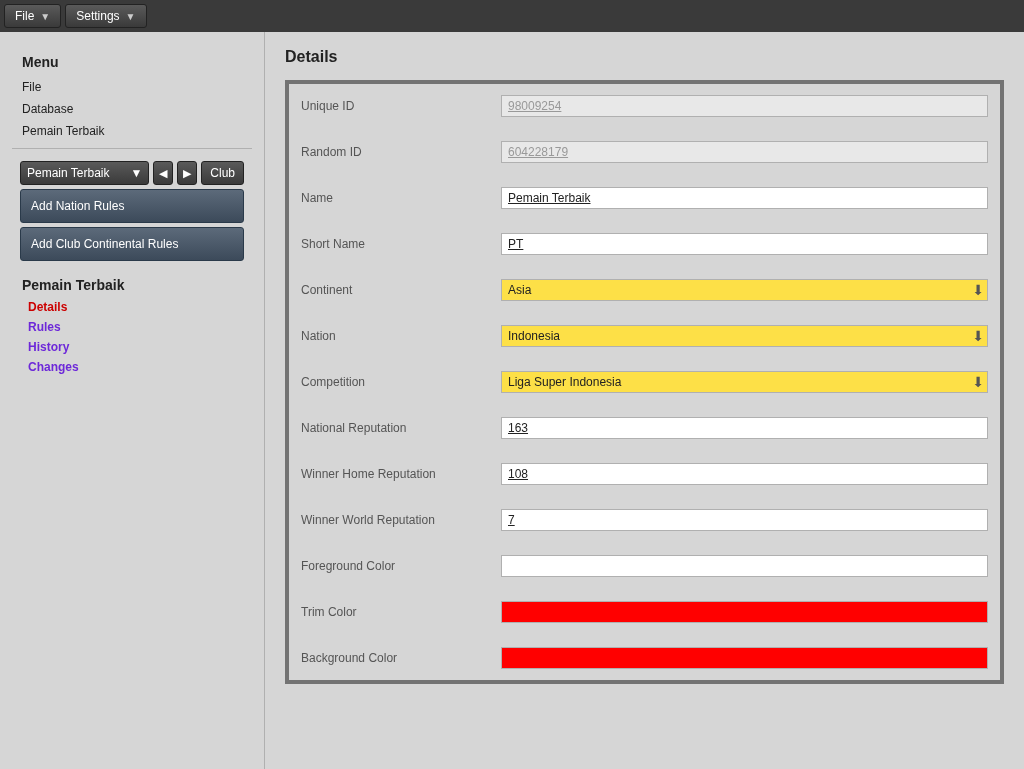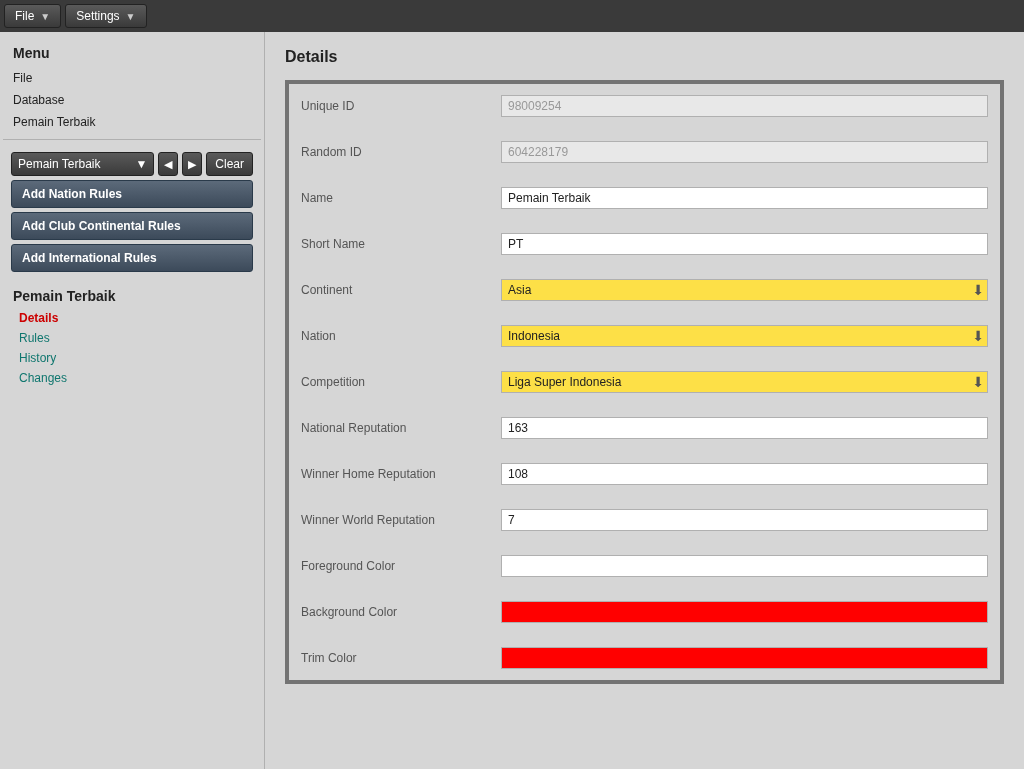--- a/index.html
+++ b/index.html
@@ -47,21 +47,21 @@
     }
 
     
     #sidebar {
       width: 265px;
       min-width: 265px;
       background: #d6d6d6;
       border-right: 1px solid #b0b0b0;
       display: flex;
       flex-direction: column;
-      padding: 3px;
+      padding: 12px;
     }
     #sidebar-menu-title {
       font-size: 14px;
       font-weight: bold;
       color: #222;
       padding: 10px 10px 6px 10px;
     }
     .sidebar-nav-item {
       padding: 4px 10px;
       cursor: pointer;
@@ -122,39 +122,39 @@
       height: 24px;
       padding: 0 8px;
       cursor: pointer;
     }
     .action-btn {
       background: linear-gradient(to bottom, #5c6a7a, #3c4a5a);
       border: 1px solid #2a3a4a;
       border-radius: 3px;
       color: #fff;
       font-size: 12px;
-      height: 28px;
+      height: 34px;
       padding: 0 10px;
       cursor: pointer;
       text-align: left;
       width: 100%;
-      font-weight: bold;
     }
 
     #sidebar-section-title {
       font-size: 14px;
       font-weight: bold;
       color: #222;
       padding: 10px 10px 4px 10px;
     }
     .sidebar-sub-item {
       padding: 3px 16px;
       cursor: pointer;
       font-size: 12px;
-      color: #0f766e;
+      color: #6d28d9;
+      font-weight: bold;
     }
     .sidebar-sub-item.active { color: #cc0000; font-weight: bold; }
 
     
     #content {
       flex: 1;
       background: #d6d6d6;
       padding: 16px 20px;
       overflow-y: auto;
     }
@@ -191,20 +191,21 @@
     }
     .form-input {
       width: 100%;
       height: 22px;
       border: 1px solid #b0b0b0;
       background: #fff;
       padding: 0 6px;
       font-size: 12px;
       color: #222;
       outline: none;
+      text-decoration: underline;
     }
     .form-input.readonly {
       background: #e8e8e8;
       color: #999;
     }
     .form-select-wrapper {
       position: relative;
       width: 100%;
     }
     .form-select {
@@ -262,25 +263,24 @@
     <div id="sidebar-divider"></div>
 
     <div id="sidebar-controls">
       <div class="control-row">
         <div class="dropdown-selector">
           <span>Pemain Terbaik</span>
           <span>▼</span>
         </div>
         <div class="nav-arrow-btn">◀</div>
         <div class="nav-arrow-btn">▶</div>
-        <button class="clear-btn">Clear</button>
+        <button class="clear-btn">Club</button>
       </div>
       <button class="action-btn">Add Nation Rules</button>
       <button class="action-btn">Add Club Continental Rules</button>
-      <button class="action-btn">Add International Rules</button>
     </div>
 
     <div id="sidebar-section-title">Pemain Terbaik</div>
     <div class="sidebar-sub-item active">Details</div>
     <div class="sidebar-sub-item">Rules</div>
     <div class="sidebar-sub-item">History</div>
     <div class="sidebar-sub-item">Changes</div>
   </div>
 
   <div id="content">
@@ -369,28 +369,28 @@
       </div>
 
       <div class="form-row">
         <div class="form-label">Foreground Color</div>
         <div class="form-value">
           <div class="color-box white"></div>
         </div>
       </div>
 
       <div class="form-row">
+        <div class="form-label">Trim Color</div>
+        <div class="form-value">
+          <div class="color-box red"></div>
+        </div>
+      </div>
+
+      <div class="form-row">
         <div class="form-label">Background Color</div>
-        <div class="form-value">
-          <div class="color-box red"></div>
-        </div>
-      </div>
-
-      <div class="form-row">
-        <div class="form-label">Trim Color</div>
         <div class="form-value">
           <div class="color-box red"></div>
         </div>
       </div>
 
     </div>
   </div>
 </div>
 
 </body></html>

